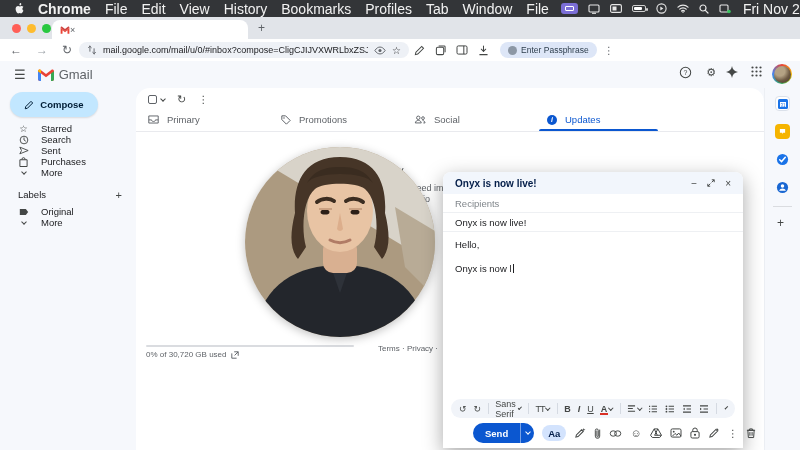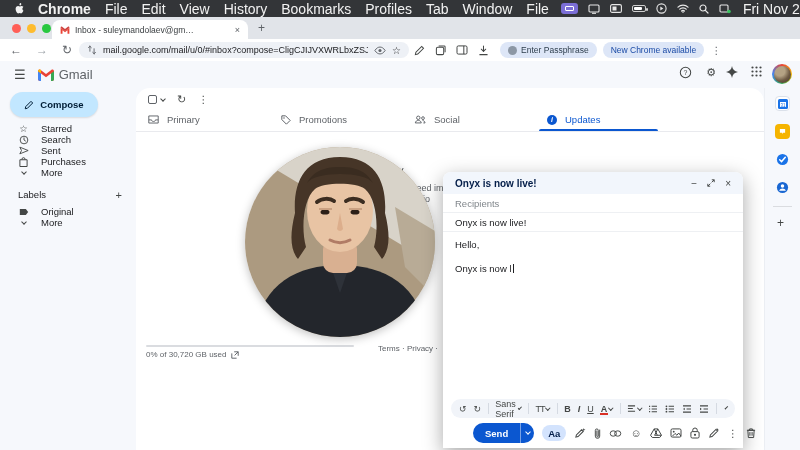--- a/index.html
+++ b/index.html
@@ -205,21 +205,20 @@
 
 <div id="tabstrip">
   <span class="tl" style="left:12px;background:#ff5f57"></span>
   <span class="tl" style="left:27px;background:#febc2e"></span>
   <span class="tl" style="left:42px;background:#28c840"></span>
   <div id="tab-active">
     <svg width="10" height="8" viewBox="0 0 16 12">
         <path d="M1 12V2.5L8 8l7-5.5V12h-3V6.5L8 9.5 4 6.5V12z" fill="#ea4335"></path>
         <path d="M1 2.5L8 8l7-5.5V1.8C15 .6 13.6 0 12.7.8L8 4.4 3.3.8C2.4 0 1 .6 1 1.8z" fill="#c5221f" opacity=".85"></path>
       </svg>
-    <span class="title">Inbox - suleymandolaev@gm…</span>
     <span style="color:#5f6368;font-size:9px">×</span>
   </div>
   <span id="newtab-btn">+</span>
 </div>
 
 <div id="chrometb">
   <span class="nav-ic" style="margin-left:10px">←</span>
   <span class="nav-ic" style="color:#9aa0a6">→</span>
   <span class="nav-ic">↻</span>
   <div id="omnibox">
@@ -251,23 +250,20 @@
       </svg>
   </span>
   <span class="tb-ic">
     <svg width="11" height="11" viewBox="0 0 12 12">
         <path d="M6 1v6M6 7L3.6 4.6M6 7l2.4-2.4M2 10.5h8" fill="none" stroke="#444746" stroke-width="1.1" stroke-linecap="round"></path>
       </svg>
   </span>
   <div class="pill">
     <span class="keyicon"></span>
     <span>Enter Passphrase</span>
-  </div>
-  <div class="pill" style="color:#1b4ba6">
-    <span>New Chrome available</span>
   </div>
   <span class="nav-ic" style="font-size:10px">⋮</span>
 </div>
 
 <div id="gheader">
   <span id="hamburger">☰</span>
   <div id="gmail-logo">
     <svg width="16" height="12" viewBox="0 0 16 12">
       <path d="M0 2.2C0 .8 1.6 0 2.7.9L8 4.9 13.3.9C14.4 0 16 .8 16 2.2V10a2 2 0 0 1-2 2h-1V4.5L8 8.2 3 4.5V12H2a2 2 0 0 1-2-2z" fill="#ea4335"></path>
       <path d="M0 2.2V10a2 2 0 0 0 2 2h1V4.5z" fill="#4285f4"></path>

